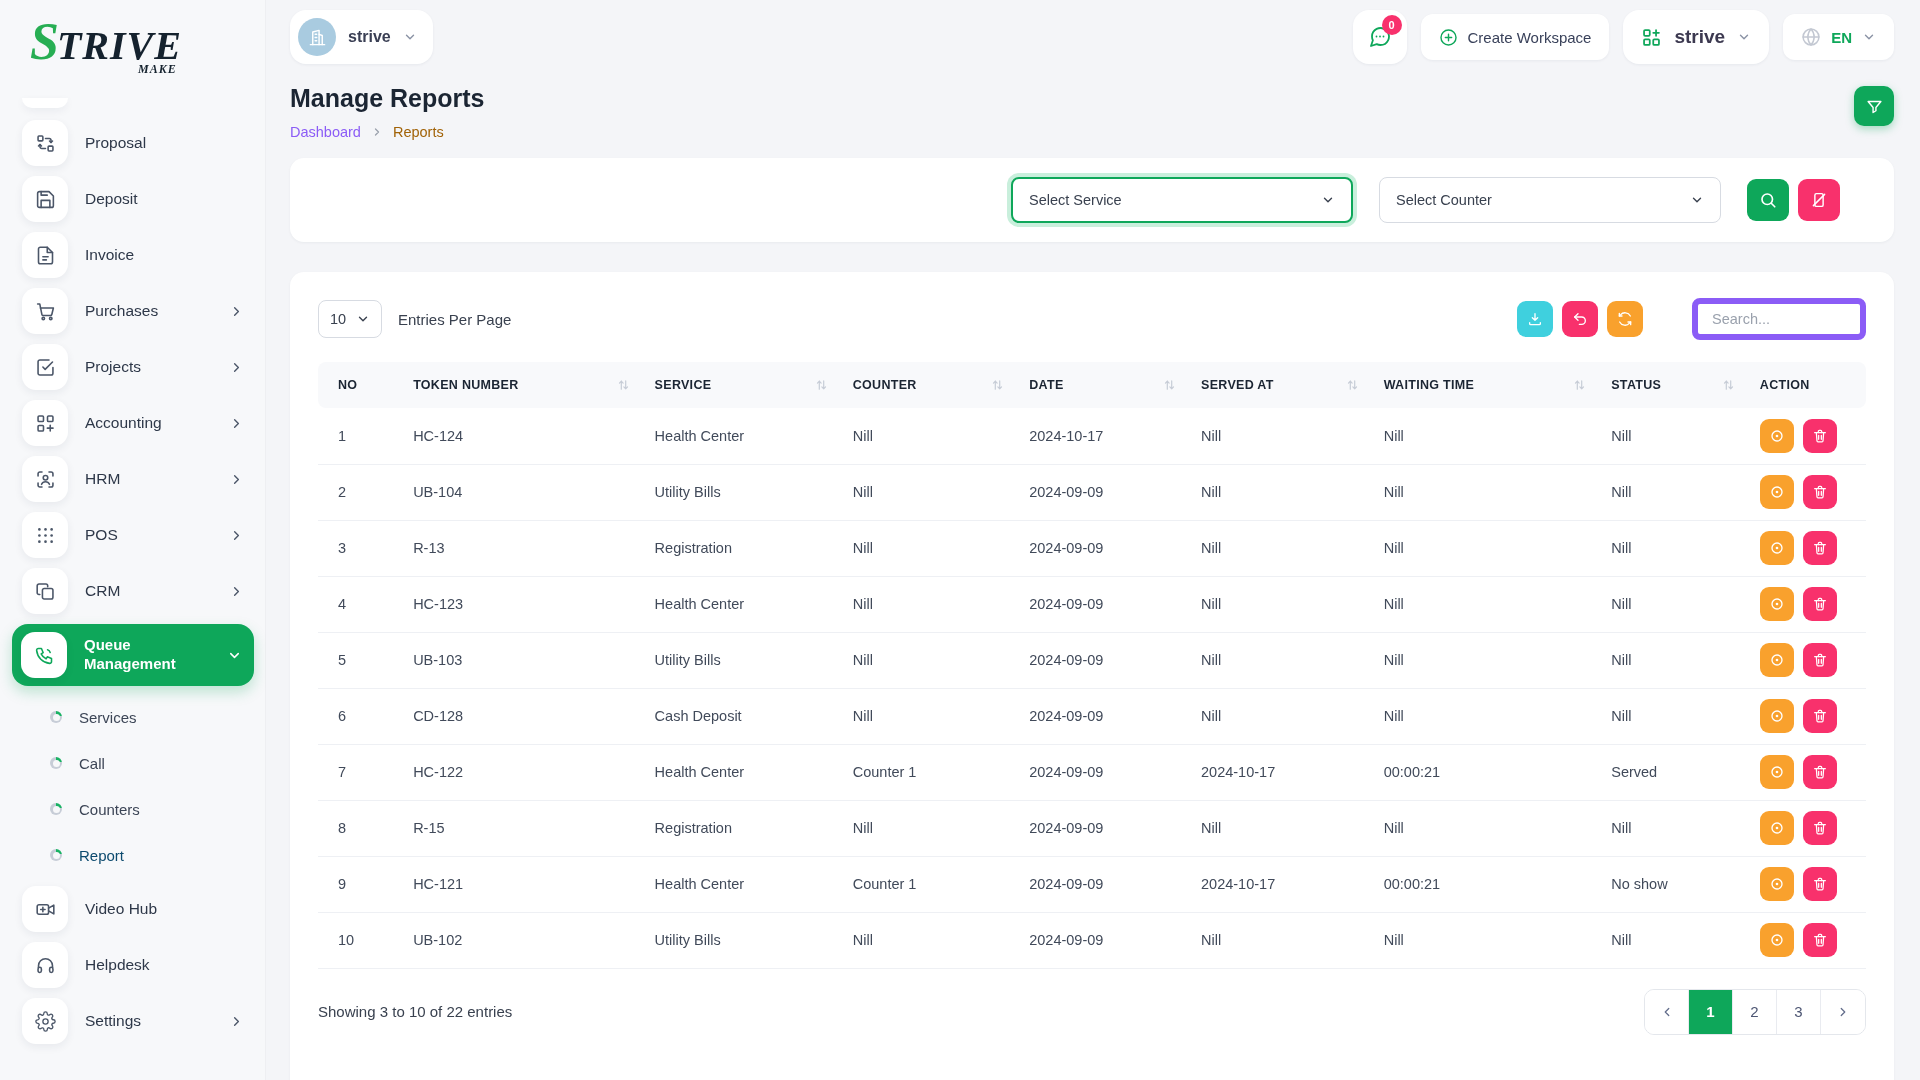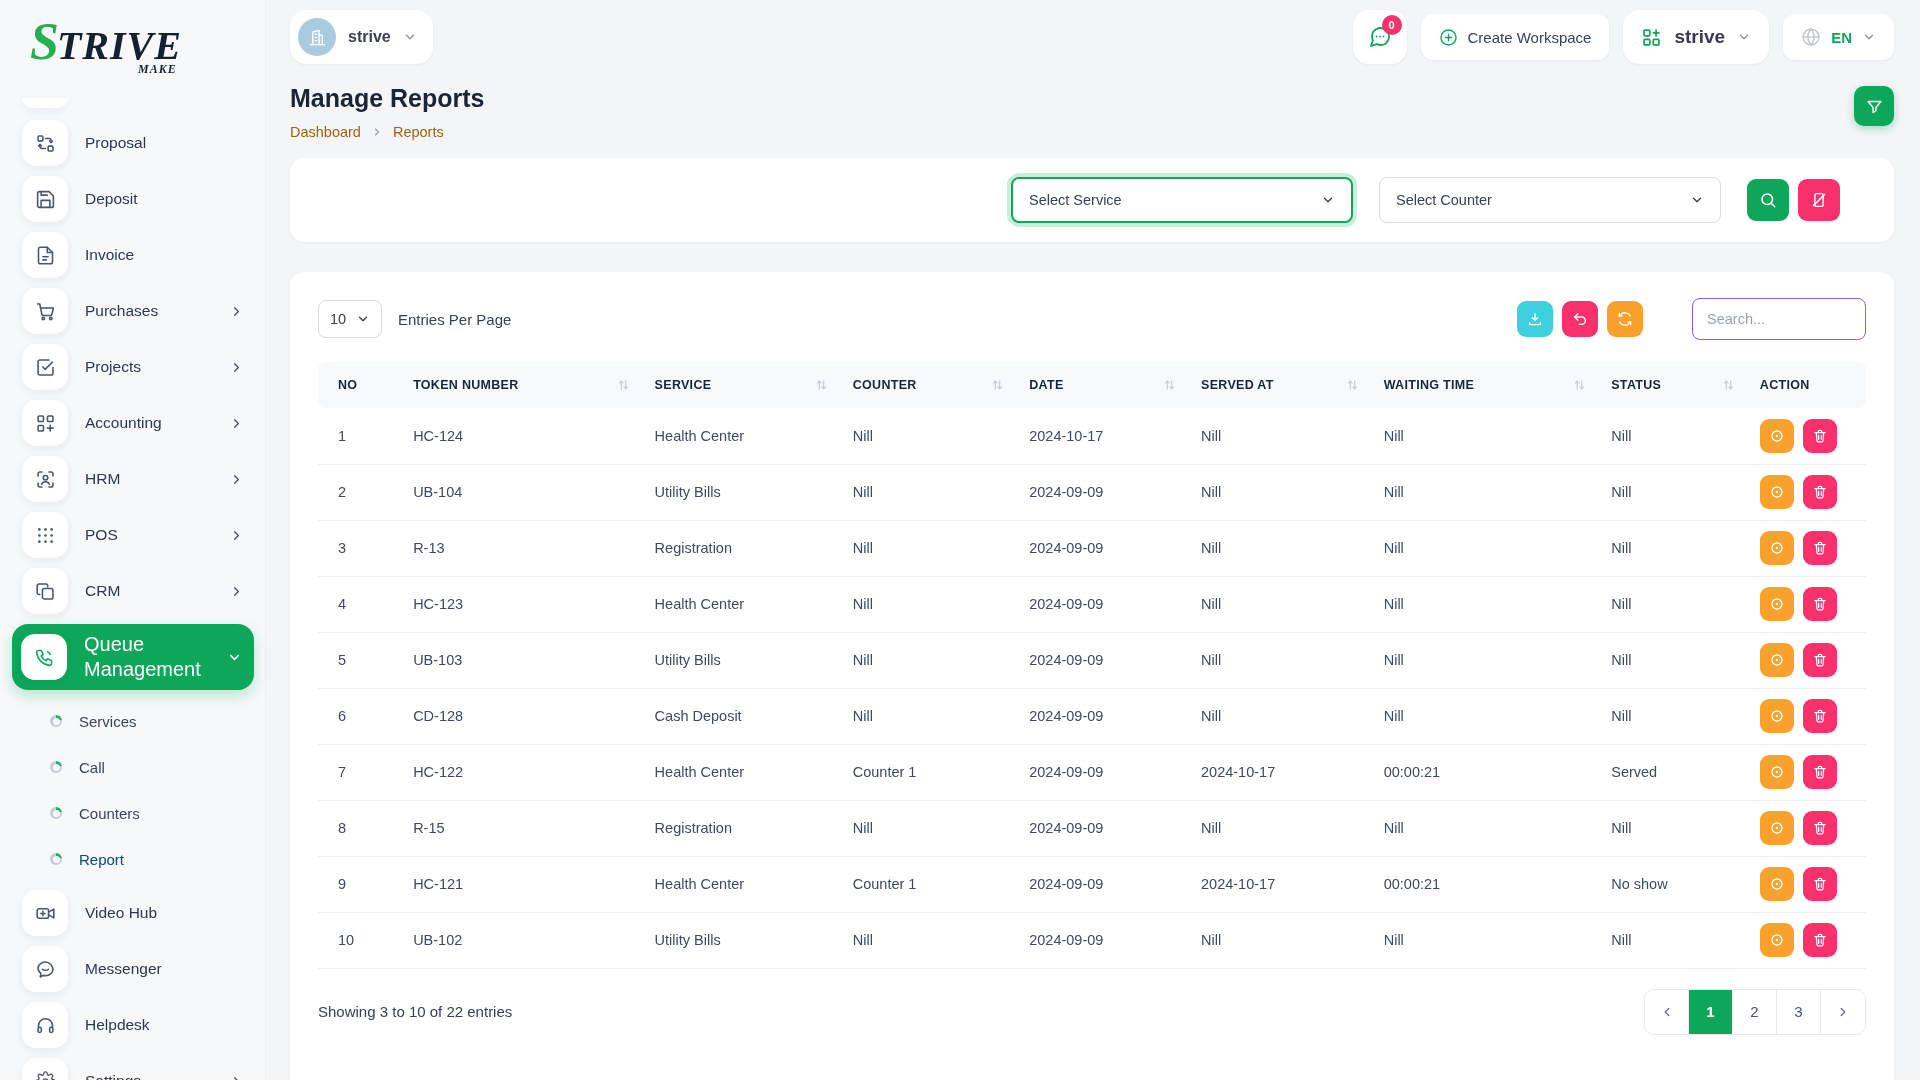--- a/index.html
+++ b/index.html
@@ -14,21 +14,21 @@
   .logo-sub{position:absolute;left:138px;top:62px;font-family:"Liberation Serif",serif;font-style:italic;font-weight:700;font-size:12px;color:#15222e;letter-spacing:1px}
   .nav{padding:6px 22px 0 22px;flex:1;overflow:hidden}
   .peek{width:46px;height:10px;background:#fff;border-radius:0 0 14px 14px;box-shadow:0 3px 8px rgba(24,38,66,.06);margin-bottom:12px}
   .item{display:flex;align-items:center;gap:17px;margin-bottom:10px;height:46px;cursor:pointer}
   .tile{width:46px;height:46px;min-width:46px;border-radius:14px;background:#fff;box-shadow:0 3px 9px rgba(24,38,66,.07);display:flex;align-items:center;justify-content:center;color:#4b5668}
   .tile svg{width:21px;height:21px}
   .item .lbl{font-size:15.5px;font-weight:400;color:#2e3849;flex:1;line-height:1.25}
   .item .chev{color:#4b5668;display:flex}
   .item .chev svg{width:15px;height:15px}
   .item.active{background:#0ea75a;border-radius:16px;margin:2px -10px 8px -10px;padding:8px 12px 8px 9px;height:auto;box-shadow:0 6px 14px rgba(14,167,90,.25)}
-  .item.active .lbl{color:#fff;font-weight:400;font-size:20px}
+  .item.active .lbl{color:#fff;font-weight:700;font-size:15px}
   .item.active .chev{color:#fff}
   .item.active .tile{color:#0ea75a}
   .sub{margin:2px 0 8px 0}
   .sub-item{display:flex;align-items:center;gap:17px;height:46px;padding-left:28px;font-size:15px;color:#3c4556;font-weight:500;cursor:pointer}
   .ring{width:12px;height:12px;min-width:12px;border-radius:50%;background:conic-gradient(#19b263 0 80deg,#c7cdd7 80deg 360deg);position:relative}
   .ring::after{content:"";position:absolute;inset:2.5px;background:#f7f8fa;border-radius:50%}
   .sub-item.active{color:#0c4a6e}
 
   
   .main{flex:1;display:flex;flex-direction:column;overflow:hidden}
@@ -50,21 +50,21 @@
   .switcher .grid-ic svg{width:21px;height:21px}
   .lang .globe{color:#c3c8d2;display:flex}
   .lang .globe svg{width:20px;height:20px}
   .lang .code{color:#0ea75a;font-weight:700;font-size:15px}
 
   
   .content{padding:4px 26px 0 24px;flex:1;display:flex;flex-direction:column;overflow:hidden}
   .title-row{display:flex;align-items:flex-start;justify-content:space-between;margin-top:6px}
   h1{font-size:25px;font-weight:700;color:#1b2533}
   .crumbs{margin-top:11px;font-size:14.5px;display:flex;gap:10px;align-items:center}
-  .crumb-home{color:#a16207;cursor:pointer}
+  .crumb-home{color:#8b5cf6;cursor:pointer}
   .crumb-sep{color:#9aa1ad;display:flex}
   .crumb-sep svg{width:12px;height:12px}
   .crumb-cur{color:#a16207}
   .filter-btn{width:40px;height:40px;border-radius:10px;background:#0ea75a;color:#fff;border:none;display:flex;align-items:center;justify-content:center;box-shadow:0 3px 8px rgba(14,167,90,.35);cursor:pointer;margin-top:2px}
   .filter-btn svg{width:17px;height:17px}
 
   .filter-card{margin-top:18px;background:#fff;border-radius:14px;box-shadow:0 1px 3px rgba(24,38,66,.05);min-height:84px;display:flex;align-items:center;justify-content:flex-end;gap:26px;padding:0 54px 0 24px}
   .fake-select{width:342px;height:46px;border:1px solid #d7dbe2;border-radius:8px;display:flex;align-items:center;justify-content:space-between;padding:0 16px;font-size:14.5px;color:#39414f;background:#fff;cursor:pointer}
   .fake-select .chev-sm{color:#39414f}
   .fake-select.focused{border:2px solid #0ea75a;box-shadow:0 0 0 4px #c9efdc}
@@ -74,21 +74,21 @@
   .bg-green{background:#0ea75a}.bg-pink{background:#f8316c}.bg-orange{background:#f9a12d}.bg-cyan{background:#3fd0de}
 
   .table-card{margin-top:30px;background:#fff;border-radius:14px 14px 0 0;box-shadow:0 1px 3px rgba(24,38,66,.05);padding:26px 28px;flex:1;display:flex;flex-direction:column}
   .controls{display:flex;align-items:center}
   .entries-select{width:64px;height:38px;border:1px solid #d7dbe2;border-radius:8px;display:flex;align-items:center;justify-content:space-between;padding:0 11px;font-size:14.5px;color:#39414f;cursor:pointer;background:#fff}
   .entries-select .chev-sm{color:#39414f}
   .entries-label{margin-left:16px;font-size:15px;color:#39414f}
   .controls-right{margin-left:auto;display:flex;align-items:center;gap:9px}
   .mini-btn{width:36px;height:36px;border-radius:9px;border:none;color:#fff;display:flex;align-items:center;justify-content:center;cursor:pointer}
   .mini-btn svg{width:16px;height:16px}
-  .search-input{margin-left:40px;width:174px;height:42px;border:1px solid #8b5cf6;border-radius:8px;padding:0 14px;font-size:14.5px;color:#39414f;outline:none;background:#fff}
+  .search-input{margin-left:40px;width:174px;height:42px;border:6px solid #8b5cf6;border-radius:8px;padding:0 14px;font-size:14.5px;color:#39414f;outline:none;background:#fff}
   .search-input::placeholder{color:#9aa1ad}
 
   table{width:100%;border-collapse:collapse;margin-top:22px;table-layout:fixed}
   thead th{background:#f8f9fb;height:46px;font-size:12.5px;font-weight:700;letter-spacing:.3px;color:#1b2533;text-align:left;padding:0 10px;position:relative;text-transform:uppercase}
   thead th:first-child{padding-left:20px;border-radius:8px 0 0 8px}
   thead th:last-child{border-radius:0 8px 8px 0}
   th .sort{position:absolute;right:16px;top:50%;transform:translateY(-50%);color:#c6ccd6;display:flex}
   th .sort svg{width:11px;height:12px}
   tbody td{height:56px;border-bottom:1px solid #eef0f4;font-size:14.5px;color:#414a5a;padding:0 10px}
   tbody td:first-child{padding-left:20px}
@@ -285,29 +285,20 @@
         </div>
         <div class="item">
           <span class="tile">
             <svg viewBox="0 0 24 24" fill="none" stroke="currentColor" stroke-width="1.8" stroke-linecap="round" stroke-linejoin="round">
               <rect x="2.5" y="6.5" width="13" height="11" rx="2"></rect>
               <path d="m15.5 10.5 6-3.5v10l-6-3.5"></path>
               <path d="M9 9.5v5M6.5 12h5"></path>
             </svg>
           </span>
           <span class="lbl">Video Hub</span>
-        </div>
-        <div class="item">
-          <span class="tile">
-            <svg viewBox="0 0 24 24" fill="none" stroke="currentColor" stroke-width="1.8" stroke-linecap="round" stroke-linejoin="round">
-              <path d="M12 3.5c-4.7 0-8.5 3.2-8.5 7.2 0 2.3 1.2 4.3 3.2 5.6L6 20.5l3.3-1.8c.9.2 1.8.4 2.7.4 4.7 0 8.5-3.2 8.5-7.2S16.7 3.5 12 3.5z"></path>
-              <path d="M8.5 11.7c1.8 1.6 5.2 1.6 7 0"></path>
-            </svg>
-          </span>
-          <span class="lbl">Messenger</span>
         </div>
         <div class="item">
           <span class="tile">
             <svg viewBox="0 0 24 24" fill="none" stroke="currentColor" stroke-width="1.8" stroke-linecap="round" stroke-linejoin="round">
               <path d="M4 14.5v-2.3a8 8 0 0 1 16 0v2.3"></path>
               <rect x="3.5" y="14" width="3.8" height="6" rx="1.9"></rect>
               <rect x="16.7" y="14" width="3.8" height="6" rx="1.9"></rect>
             </svg>
           </span>
           <span class="lbl">Helpdesk</span>

